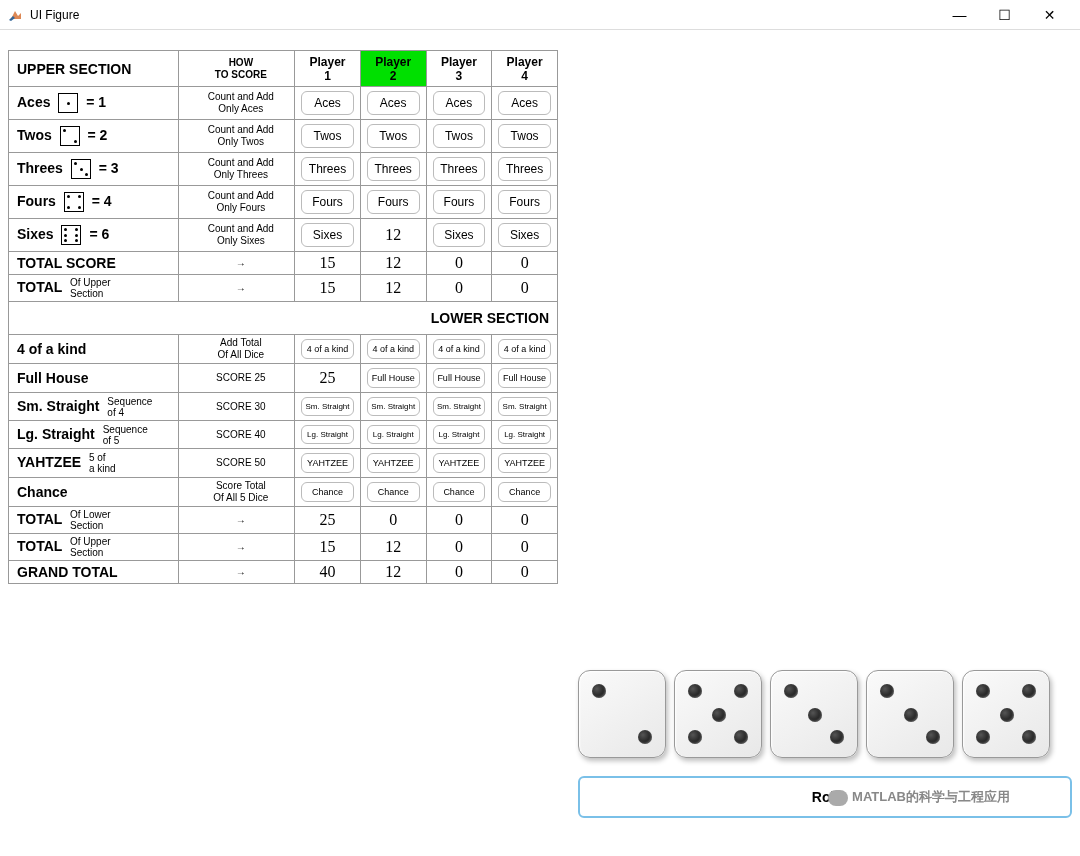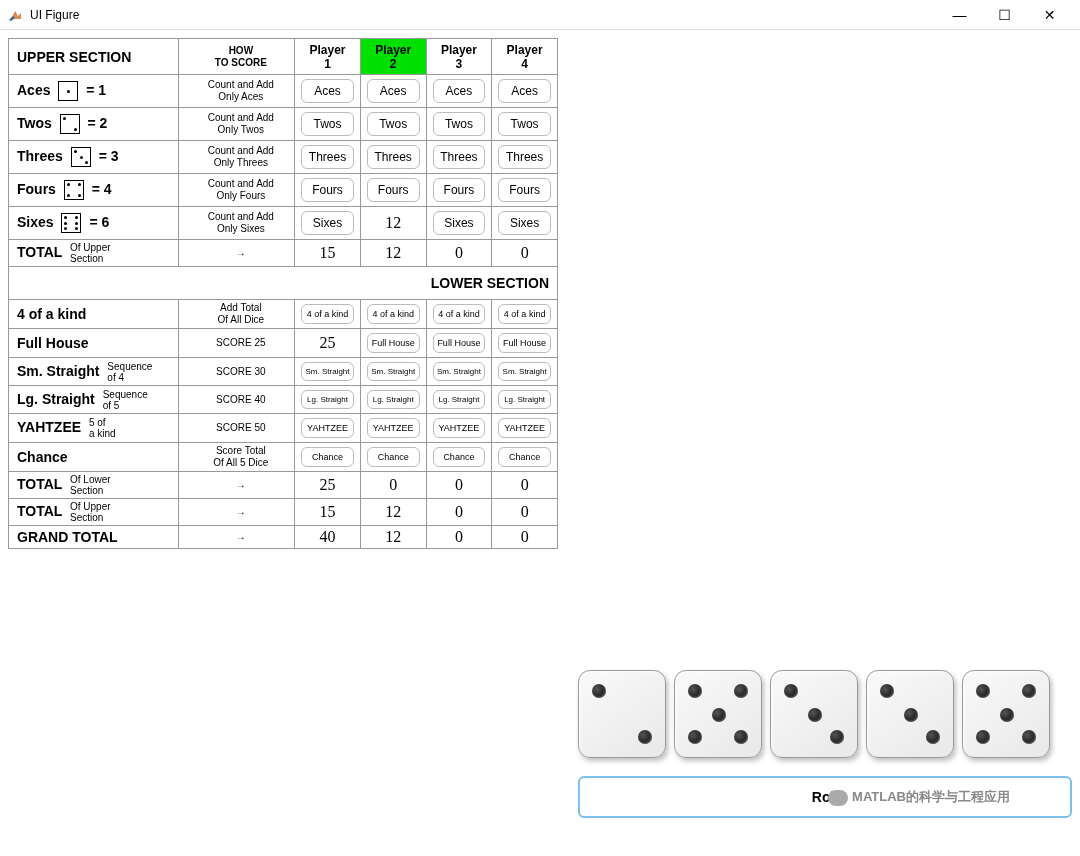--- a/index.html
+++ b/index.html
@@ -5,21 +5,21 @@
 * { box-sizing: border-box; margin: 0; padding: 0; }
 body { font-family: Arial, sans-serif; background: #f0f0f0; width: 1080px; height: 856px; overflow: hidden; }
 .window { background: #fff; width: 100%; height: 100%; display: flex; flex-direction: column; }
 .titlebar { height: 30px; display: flex; align-items: center; padding: 0 8px; background: #fff; border-bottom: 1px solid #ddd; }
 .titlebar-icon { width: 16px; height: 16px; margin-right: 6px; }
 .titlebar-title { font-size: 12px; flex: 1; }
 .win-btns { display: flex; gap: 0; }
 .win-btn { width: 45px; height: 28px; display: flex; align-items: center; justify-content: center; font-size: 14px; }
 .content { display: flex; flex: 1; padding: 8px; gap: 20px; }
 .scorecard { width: 550px; }
-table { border-collapse: collapse; width: 100%; }
+table { border-collapse: collapse; width: 100%; margin-top: 12px; }
 td, th { border: 1px solid #999; padding: 2px 4px; font-size: 12px; text-align: center; vertical-align: middle; }
 .row-label { text-align: left; font-weight: bold; font-size: 14px; width: 160px; padding-left: 8px; }
 .row-label .sub { font-weight: normal; font-size: 10px; display: inline-block; vertical-align: middle; margin-left: 4px; line-height: 1.1; }
 .how-col { width: 110px; font-size: 10px; line-height: 1.2; padding-left: 13px; }
 .player-col { width: 62px; }
 .section-header td { font-weight: bold; font-size: 14px; text-align: right; padding: 8px; }
 .header-row td { font-weight: bold; height: 36px; }
 .active-player { background: #00e000; }
 .cell-btn { border: 1px solid #bbb; border-radius: 6px; padding: 4px 2px; background: #fff; font-size: 12px; display: block; margin: 2px; cursor: pointer; }
 .cell-btn.small { font-size: 9px; }
@@ -137,20 +137,28 @@
               </td>
               <td class="player-col score-val">12</td>
               <td class="player-col">
                 <span class="cell-btn">Sixes</span>
               </td>
               <td class="player-col">
                 <span class="cell-btn">Sixes</span>
               </td>
             </tr>
             <tr>
+              <td class="row-label">TOTAL SCORE</td>
+  <td class="how-col">→</td>
+              <td class="player-col score-val">15</td>
+              <td class="player-col score-val">12</td>
+              <td class="player-col score-val">0</td>
+              <td class="player-col score-val">0</td>
+            </tr>
+            <tr>
               <td class="row-label">TOTAL <span class="sub">Of Upper<br>Section</span></td>
   <td class="how-col">→</td>
               <td class="player-col score-val">15</td>
               <td class="player-col score-val">12</td>
               <td class="player-col score-val">0</td>
               <td class="player-col score-val">0</td>
             </tr>
             <tr class="section-header">
               <td colspan="6">LOWER SECTION</td>
             </tr>

